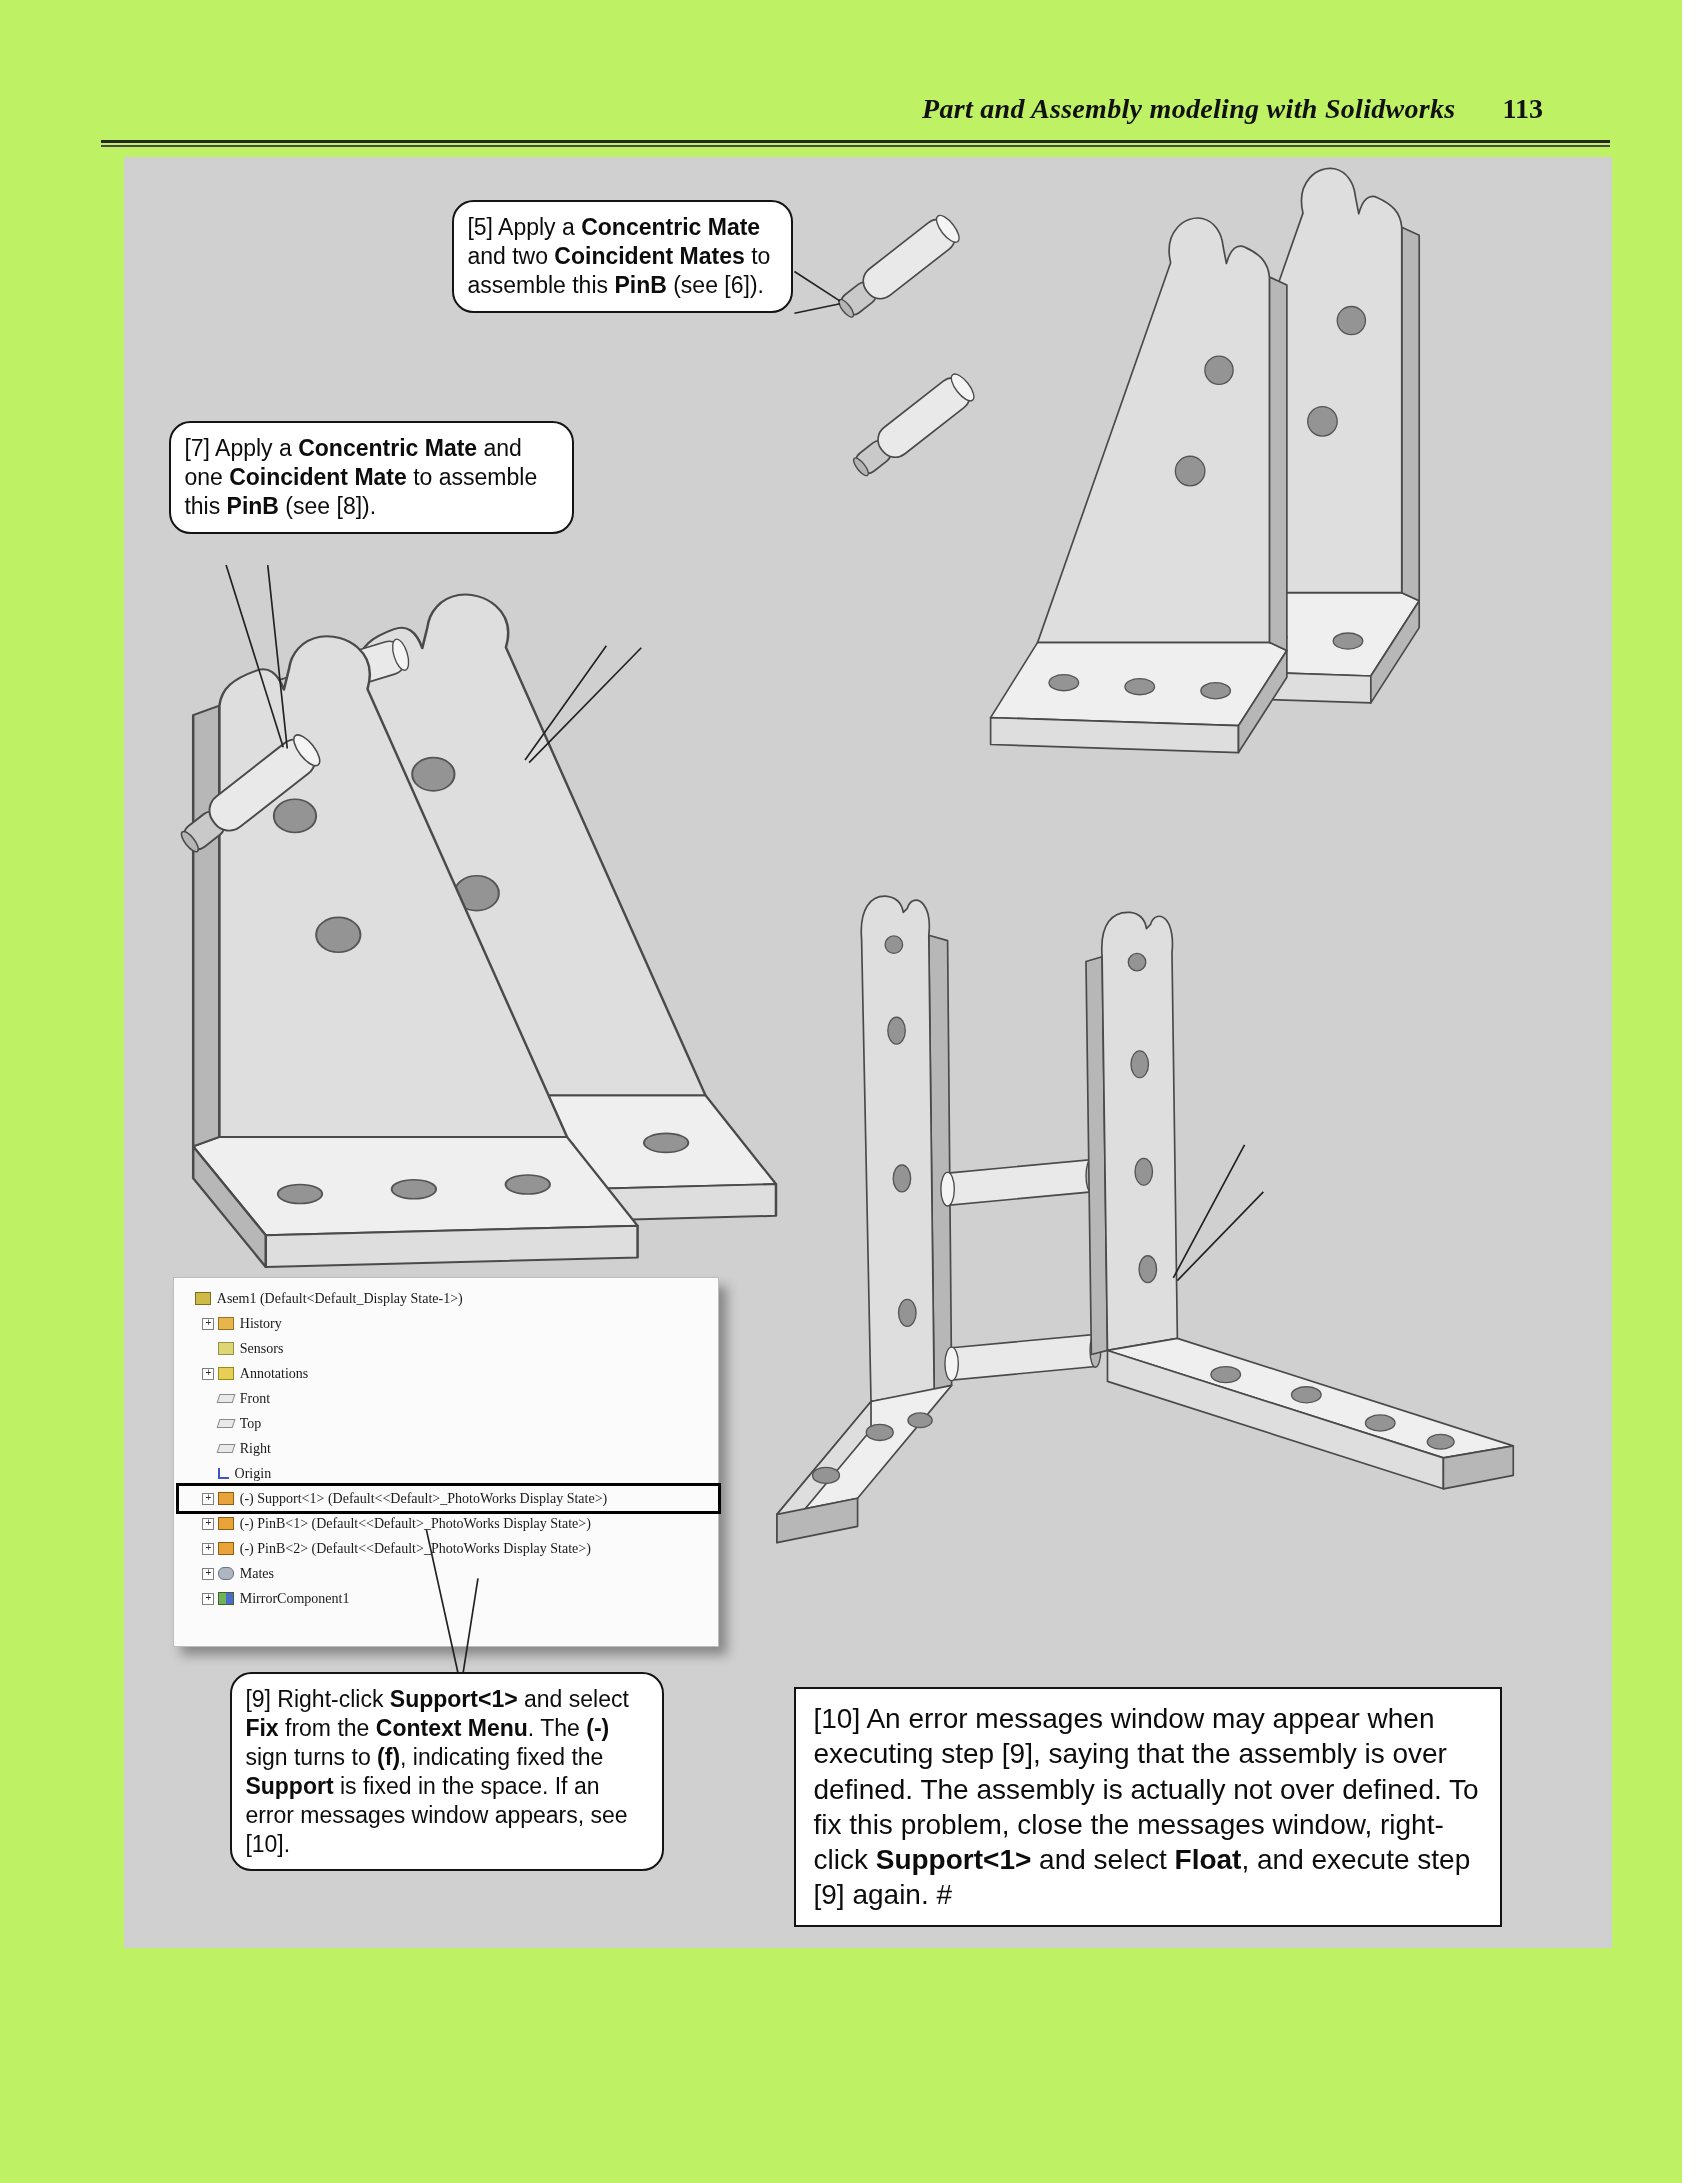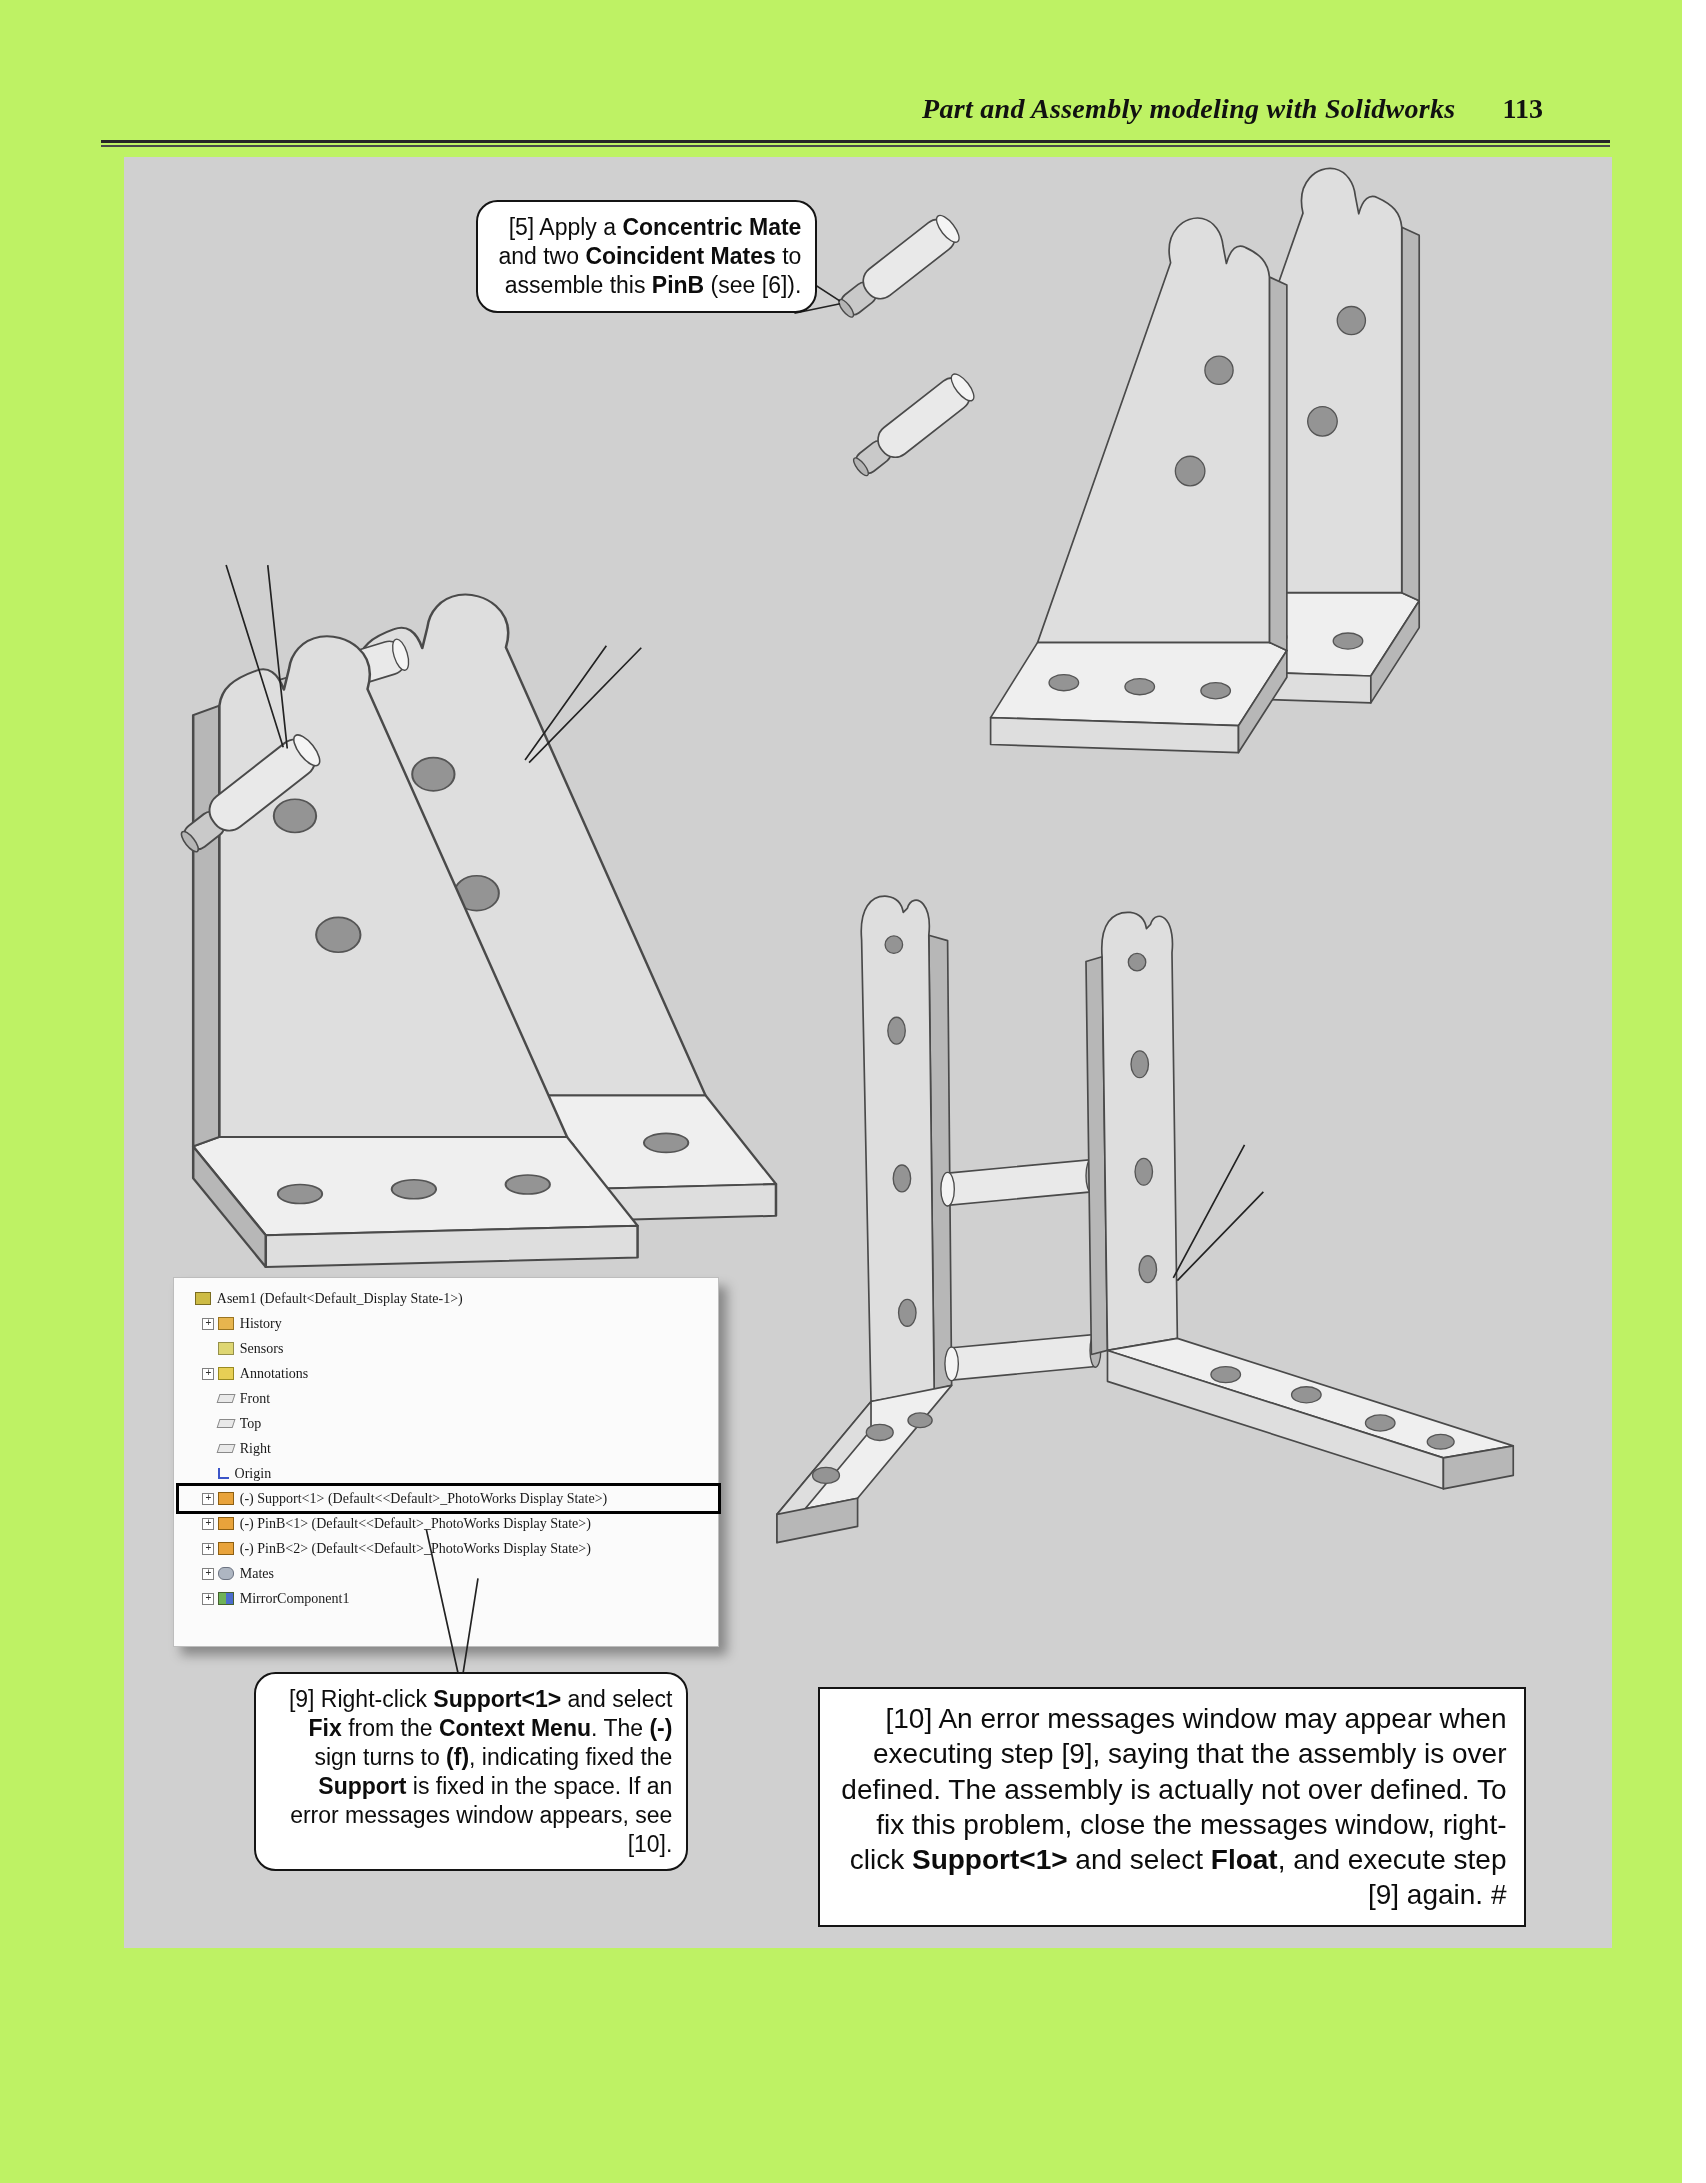--- a/index.html
+++ b/index.html
@@ -21,21 +21,21 @@
   .f-top{fill:#efefef;stroke:#4a4a4a;stroke-width:2.5;stroke-linejoin:round;}
   .f-side{fill:#b7b7b7;stroke:#4a4a4a;stroke-width:2.5;stroke-linejoin:round;}
   .hole{fill:#949494;stroke:#555;stroke-width:2;}
   .pin-body{fill:#e9e9e9;stroke:#4a4a4a;stroke-width:2.5;}
   .pin-nose{fill:#c9c9c9;stroke:#4a4a4a;stroke-width:2.5;}
   .pin-cap{fill:#f4f4f4;stroke:#4a4a4a;stroke-width:2;}
   .pin-capD{fill:#b5b5b5;stroke:#4a4a4a;stroke-width:2;}
   .tail{stroke:#222;stroke-width:2.5;fill:none;}
 
   
-  .callout{position:absolute;z-index:5;background:#fff;border:2.7px solid #141414;border-radius:21.5px;padding:10.8px 13.4px;text-align:right;font-size:23px;line-height:1.26;color:#0c0c0c;box-sizing:content-box;margin-left:24px;}
+  .callout{position:absolute;z-index:5;background:#fff;border:2.7px solid #141414;border-radius:21.5px;padding:10.8px 13.4px;text-align:left;font-size:23px;line-height:1.26;color:#0c0c0c;box-sizing:content-box;}
   .callout p{margin:0;}
   .callout.square{border-radius:0;padding:12px 17.5px;font-size:28px;}
   .callout b{font-weight:bold;}
 
   
   .tree{position:absolute;left:173px;top:1277px;width:546px;height:370px;background:#fbfbfb;border:0.7px solid #bdbdbd;z-index:3;box-shadow:8px 9.4px 10.8px rgba(0,0,0,.35);padding:8px 0 0 5.4px;box-sizing:border-box;}
   .tree-row{display:flex;align-items:center;height:25px;white-space:nowrap;font-family:"Liberation Serif",serif;font-size:14px;color:#191919;}
   .tree-row.lvl1{padding-left:23px;}
   .tree-row.hl{outline:3.4px solid #000;}
   .expander{width:10px;height:10px;border:1.3px solid #808080;font-size:10px;line-height:8px;text-align:center;margin-right:4px;background:#fff;color:#333;flex:0 0 auto;font-family:"Liberation Sans",sans-serif;}
@@ -137,20 +137,23 @@
 
     <path class="tail" d="M 998,170 L 1066,214 M 998,232 L 1066,218"></path>
     <path class="tail" d="M 152,607 L 237,878 M 214,607 L 243,880"></path>
     <path class="tail" d="M 718,727 L 597,897 M 770,730 L 603,901"></path>
     <path class="tail" d="M 1668,1470 L 1562,1668 M 1696,1540 L 1568,1672"></path>
   </svg>
 
   <div class="callout" style="left:452px;top:200px;width:310px">
     <p><span>[5] Apply a </span><b>Concentric Mate</b><span> and two </span><b>Coincident Mates</b><span> to assemble this </span><b>PinB</b><span> (see [6]).</span></p>
   </div>
+  <div class="callout" style="left:169px;top:421px;width:374px">
+    <p><span>[7] Apply a </span><b>Concentric Mate</b><span> and one </span><b>Coincident Mate</b><span> to assemble this </span><b>PinB</b><span> (see [8]).</span></p>
+  </div>
   <div class="callout" style="left:230px;top:1672px;width:403px">
     <p><span>[9] Right-click </span><b>Support&lt;1&gt;</b><span> and select </span><b>Fix</b><span> from the </span><b>Context Menu</b><span>. The </span><b>(-)</b><span> sign turns to </span><b>(f)</b><span>, indicating fixed the </span><b>Support</b><span> is fixed in the space.  If an error messages window appears, see [10].</span></p>
   </div>
   <div class="callout square" style="left:794px;top:1687px;width:669px">
     <p><span>[10] An error messages window may appear when executing step [9], saying that the assembly is over defined. The assembly is actually not over defined. To fix this problem, close the messages window, right-click </span><b>Support&lt;1&gt;</b><span> and select </span><b>Float</b><span>, and execute step [9] again. #</span></p>
   </div>
 
   <div class="tree">
   <div class="tree-row lvl0">
     <span class="expander hidden"></span>

